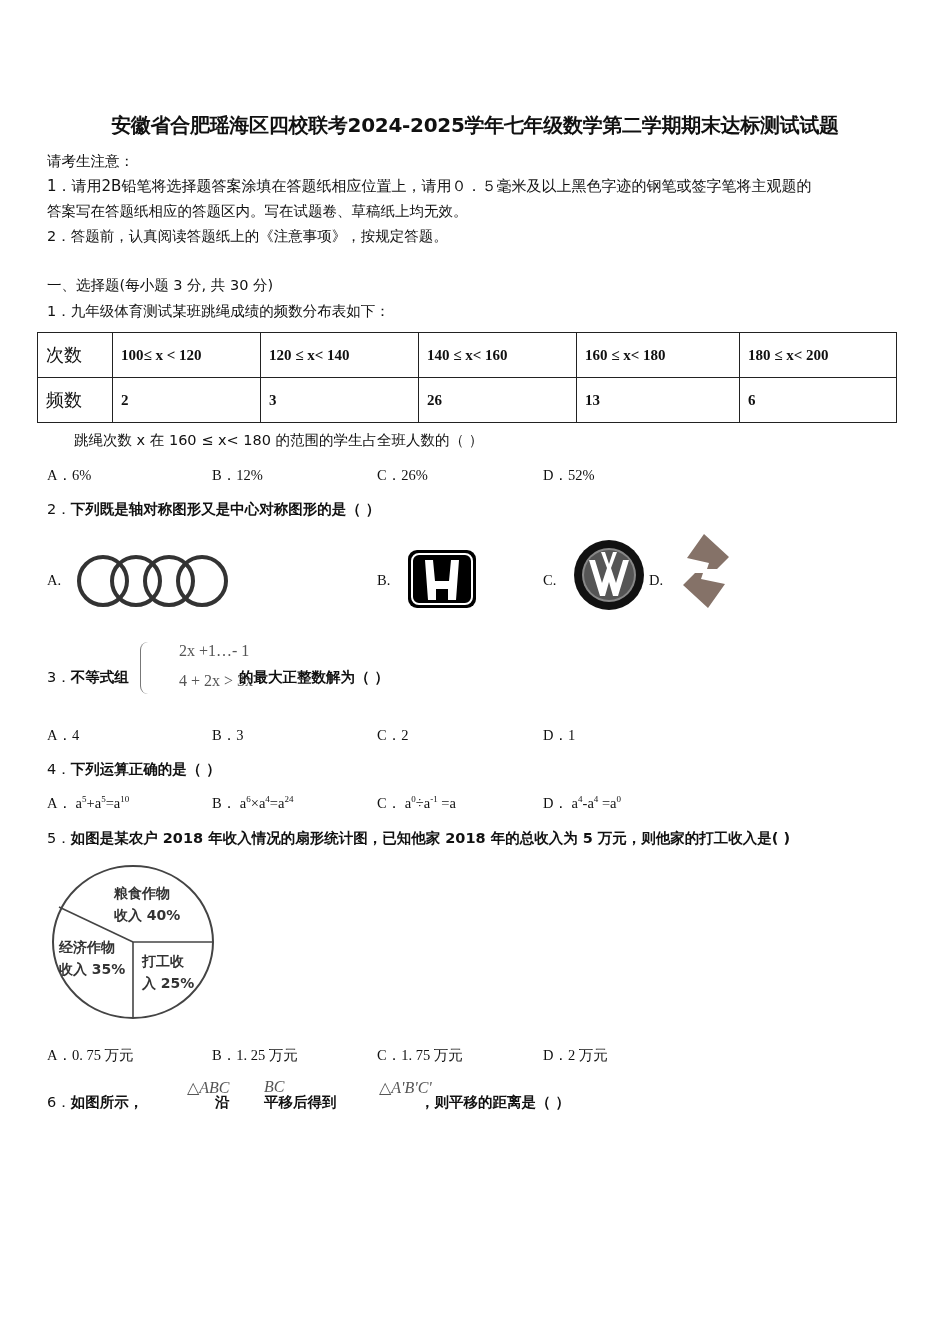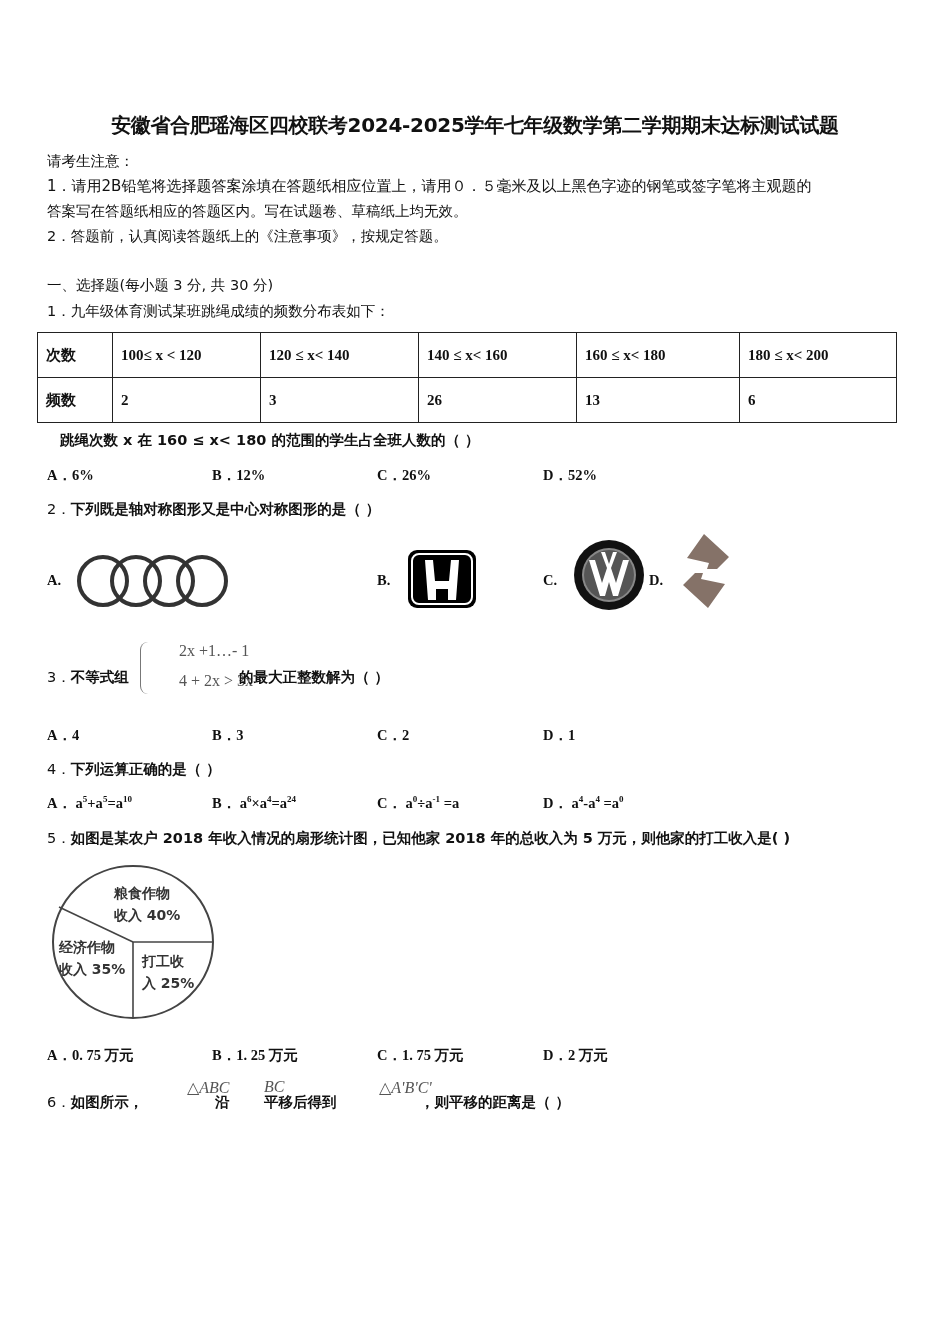--- a/index.html
+++ b/index.html
@@ -3,25 +3,25 @@
 <meta charset="utf-8">
 <style>
   html, body { margin: 0; padding: 0; background: #ffffff; }
   body { width: 950px; height: 1344px; position: relative; overflow: hidden;
          font-family: "DejaVu Serif", "Liberation Serif", serif; color: #111; }
   .abs { position: absolute; white-space: nowrap; }
   .title { left: 0; width: 950px; top: 112px; text-align: center; font-family: "DejaVu Sans", sans-serif;
            font-weight: bold; font-size: 20px; letter-spacing: -0.3px; }
   .txt { font-size: 14.5px; font-family: "DejaVu Sans", sans-serif; }
   .bold { font-weight: bold; }
-  .opt { font-size: 14.5px; font-family: "Liberation Serif", "DejaVu Serif", serif; font-weight: bold; }
+  .opt { font-size: 14.5px; font-family: "Liberation Serif", "DejaVu Serif", serif; font-weight: normal; }
   table.freq { position: absolute; left: 37px; top: 332px; width: 860px; border-collapse: collapse;
                font-family: "Liberation Serif", serif; font-size: 15px; font-weight: bold; }
   table.freq td { border: 1.5px solid #222; height: 44px; padding: 0 8px; vertical-align: middle; }
-  table.freq td.rh { font-family: "DejaVu Sans", sans-serif; font-weight: bold; font-size: 15px; }
+  table.freq td.rh { font-family: "DejaVu Sans", sans-serif; font-weight: normal; font-size: 18px; }
   .math { font-family: "Liberation Serif", "DejaVu Serif", serif; font-style: italic; color: #555; font-size: 16px; margin-left: 29px; }
   .brace { position: absolute; left: 140px; top: 642px; width: 8px; height: 52px; border-left: 1px solid #777;
            border-radius: 8px 0 0 8px; }
   sup { font-size: 9px; vertical-align: 6px; }
   .logo { position: absolute; }
 </style>
 </head>
 <body>
 
 <div class="abs title">安徽省合肥瑶海区四校联考2024-2025学年七年级数学第二学期期末达标测试试题</div>
@@ -51,21 +51,21 @@
     <td class="rh">频数</td>
     <td>2</td>
     <td>3</td>
     <td>26</td>
     <td>13</td>
     <td>6</td>
   </tr>
 </tbody>
   </table>
 
-<div class="abs txt bold" style="left:33px; top:431px; font-weight:bold;padding-left:27px;">跳绳次数 x 在 160 ≤ x&lt; 180 的范围的学生占全班人数的（    ）</div>
+<div class="abs txt bold" style="left:47px; top:431px; font-weight:normal;padding-left:27px;">跳绳次数 x 在 160 ≤ x&lt; 180 的范围的学生占全班人数的（    ）</div>
 <div class="abs opt" style="left:47px; top:466px;">A．6%</div>
 <div class="abs opt" style="left:212px; top:466px;">B．12%</div>
 <div class="abs opt" style="left:377px; top:466px;">C．26%</div>
 <div class="abs opt" style="left:543px; top:466px;">D．52%</div>
 
 <div class="abs txt" style="left:47px; top:500px;">
   <span>2．</span><span class="bold">下列既是轴对称图形又是中心对称图形的是（ ）</span>
 </div>
 
 <div class="abs opt" style="left:47px; top:572px;">A.</div>

